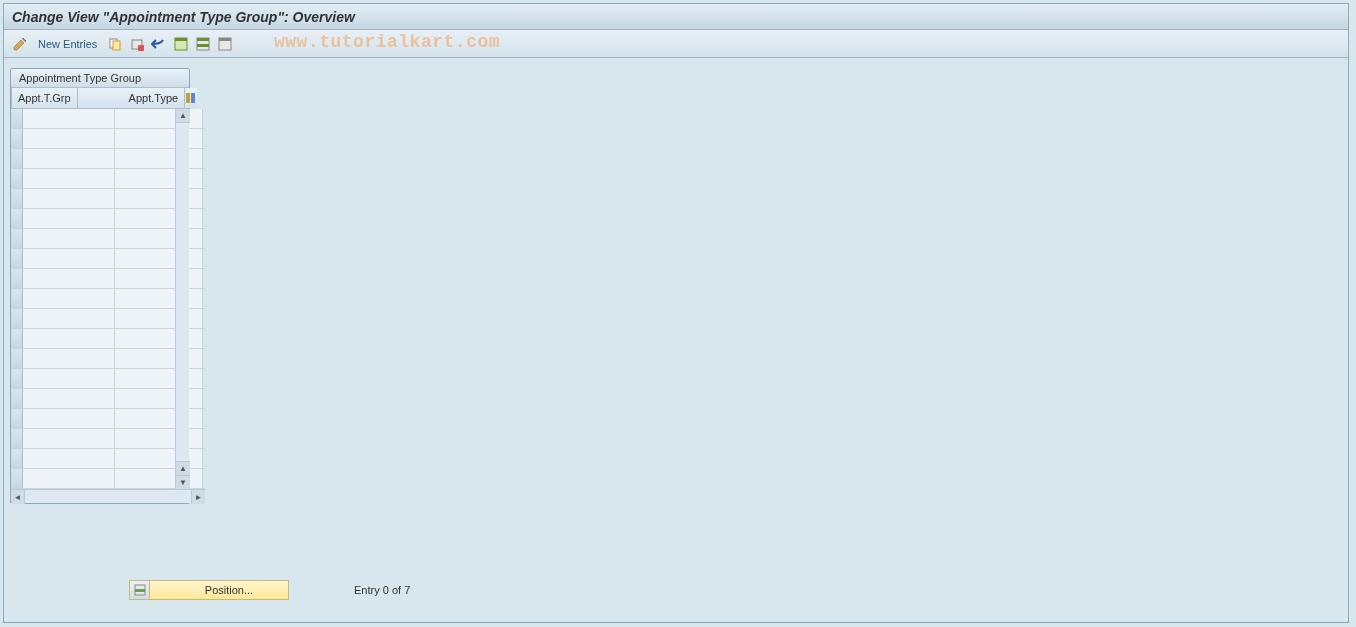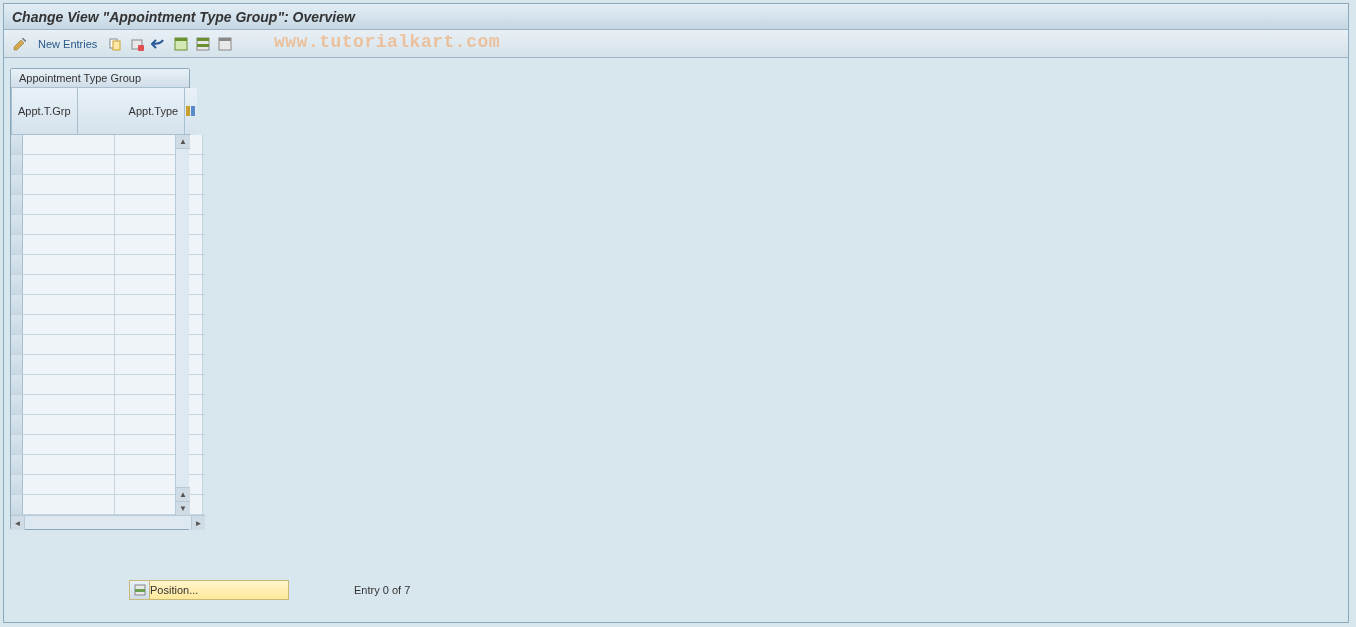--- a/index.html
+++ b/index.html
@@ -96,21 +96,21 @@
       background: linear-gradient(to bottom, #e8f1f7 0%, #d5e2ec 100%);
       border-bottom: 1px solid #a8bfd0;
       position: relative;
     }
     .th-selector {
       width: 12px;
       border-right: 1px solid #a8bfd0;
       background: #d5e2ec;
     }
     .th {
-      padding: 17px 6px;
+      padding: 4px 6px;
       font-size: 11px;
       color: #333;
       border-right: 1px solid #a8bfd0;
       background: linear-gradient(to bottom, #e8f1f7 0%, #d5e2ec 100%);
     }
     .th1 { width: 92px; }
     .th2 { width: 74px; margin-left: 45px; }
     .th-config {
       width: 16px;
       background: linear-gradient(to bottom, #e8f1f7 0%, #d5e2ec 100%);
@@ -244,21 +244,22 @@
       width: 20px;
       height: 18px;
       background: linear-gradient(to bottom, #e8f1f7 0%, #d0dde8 100%);
       border-right: 1px solid #c9b878;
       display: flex;
       align-items: center;
       justify-content: center;
     }
     .position-label {
       flex: 1;
-      text-align: left;
+      text-align: center;
+      margin-left: 20px;
     }
     .entry-status {
       font-size: 11px;
       color: #333;
     }
     svg { display: block; }
   </style>
 </head>
 <body>
 

